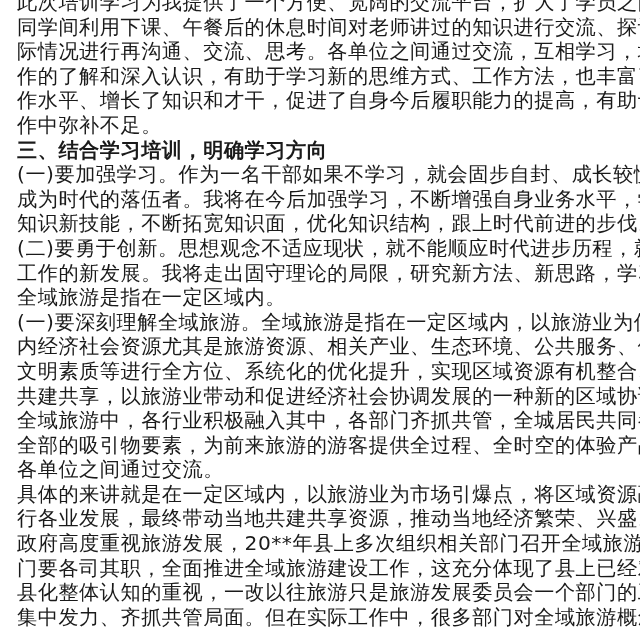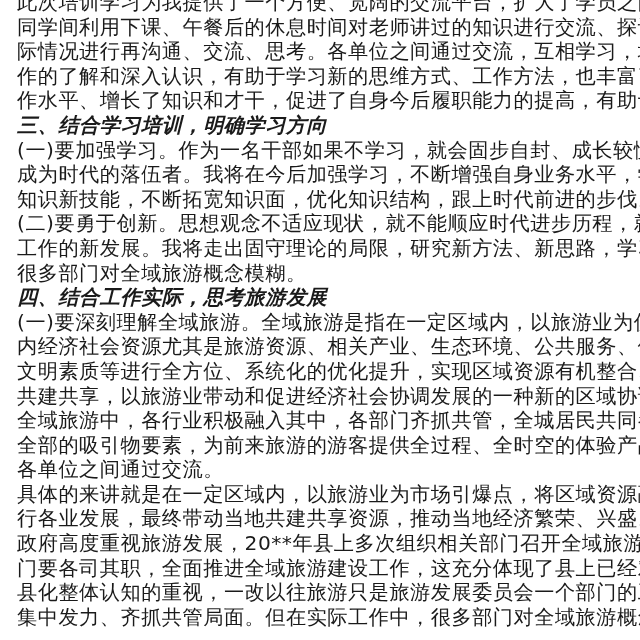--- a/index.html
+++ b/index.html
@@ -8,39 +8,39 @@
     position: absolute;
     left: 17px;
     top: -10px;
     width: 612px;
     font-family: "DejaVu Sans", sans-serif;
     font-size: 20.2px;
     line-height: 24.6px;
     color: #1a1a1a;
   }
   .line { white-space: nowrap; height: 24.6px; letter-spacing: 0.5px; }
-  .heading { font-weight: bold; font-style: italic; }
+  .heading { font-weight: bold; }
 </style>
 </head>
 <body>
 
 <div class="page">
   <div class="line">此次培训学习为我提供了一个方便、宽阔的交流平台，扩大了学员之间的相互沟通和了解。</div>
   <div class="line">同学间利用下课、午餐后的休息时间对老师讲过的知识进行交流、探讨，并结合各自单位实</div>
   <div class="line">际情况进行再沟通、交流、思考。各单位之间通过交流，互相学习，增强了友邻单位相关工</div>
   <div class="line">作的了解和深入认识，有助于学习新的思维方式、工作方法，也丰富了自身阅历，提升了工</div>
   <div class="line">作水平、增长了知识和才干，促进了自身今后履职能力的提高，有助于自己在今后学习和工</div>
+  <div class="line">作中弥补不足。</div>
   <div class="line heading">三、结合学习培训，明确学习方向</div>
   <div class="line">(一)要加强学习。作为一名干部如果不学习，就会固步自封、成长较慢、无法创新，可能会</div>
   <div class="line">成为时代的落伍者。我将在今后加强学习，不断增强自身业务水平，学习履行职责相关的新</div>
   <div class="line">知识新技能，不断拓宽知识面，优化知识结构，跟上时代前进的步伐。</div>
   <div class="line">(二)要勇于创新。思想观念不适应现状，就不能顺应时代进步历程，就不能与时俱进地推动</div>
   <div class="line">工作的新发展。我将走出固守理论的局限，研究新方法、新思路，学习管理创新的先进理念，</div>
-  <div class="line">很多部门对全域旅游概念模糊。</div>
-  <div class="line heading">四、结合工作实际，思考旅游发展</div>
+  <div class="line">全域旅游是指在一定区域内。</div>
   <div class="line">(一)要深刻理解全域旅游。全域旅游是指在一定区域内，以旅游业为优势产业，通过对区域</div>
   <div class="line">内经济社会资源尤其是旅游资源、相关产业、生态环境、公共服务、体制机制、政策法规、</div>
   <div class="line">文明素质等进行全方位、系统化的优化提升，实现区域资源有机整合、产业融合发展、社会</div>
   <div class="line">共建共享，以旅游业带动和促进经济社会协调发展的一种新的区域协调发展理念和模式。在</div>
   <div class="line">全域旅游中，各行业积极融入其中，各部门齐抓共管，全城居民共同参与，充分利用目的地</div>
   <div class="line">全部的吸引物要素，为前来旅游的游客提供全过程、全时空的体验产品，从而全面地满足游</div>
   <div class="line">各单位之间通过交流。</div>
   <div class="line">具体的来讲就是在一定区域内，以旅游业为市场引爆点，将区域资源融合发展，推进区域各</div>
   <div class="line">行各业发展，最终带动当地共建共享资源，推动当地经济繁荣、兴盛。近年来，勉县县委、</div>
   <div class="line">政府高度重视旅游发展，20**年县上多次组织相关部门召开全域旅游工作推进会，要求各部</div>

